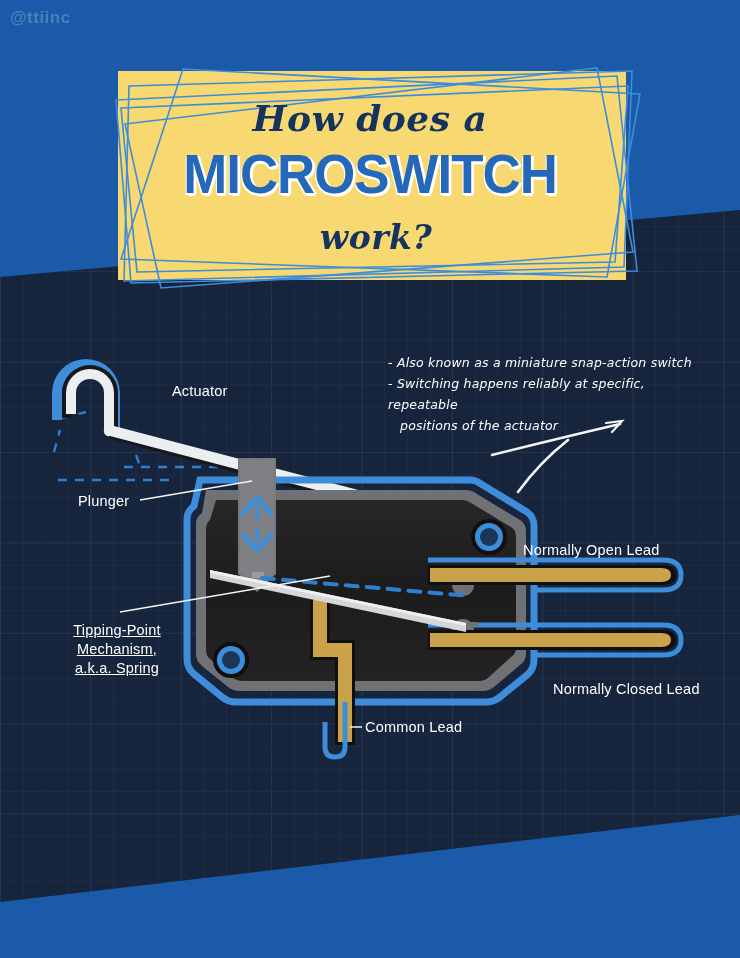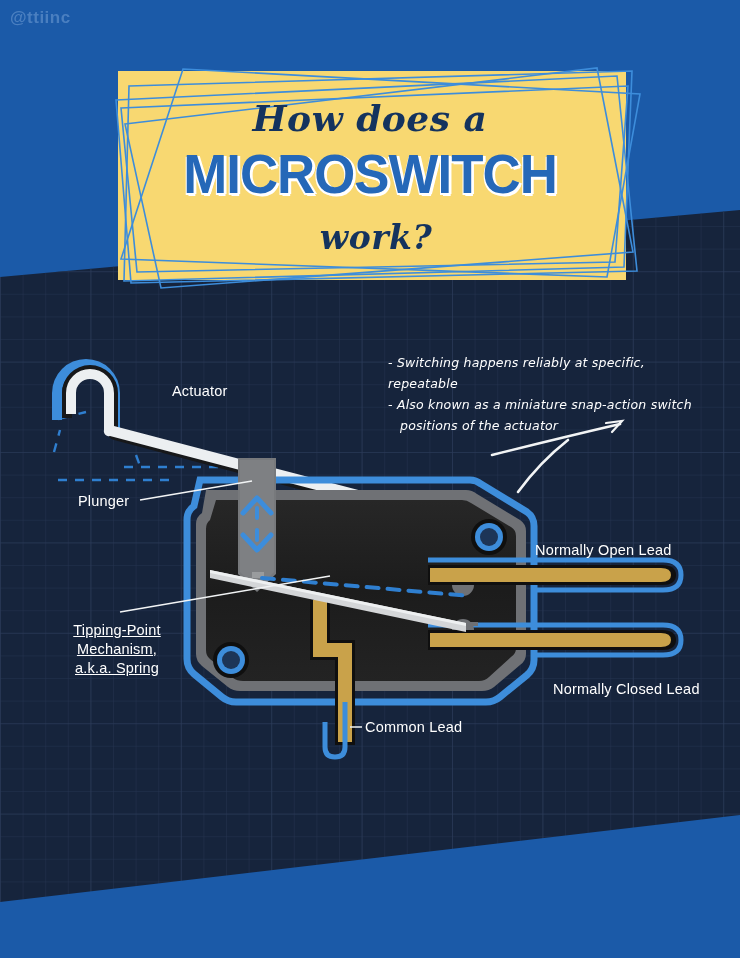--- a/index.html
+++ b/index.html
@@ -50,21 +50,21 @@
   }
   .notes .note-line{display:block;white-space:pre-wrap;}
   .notes .note-line.indent{text-indent:12px;}
 
   
   .lbl{position:absolute;color:#ffffff;font-size:14.5px;letter-spacing:.2px;}
 
   #lbl-actuator{left:172px;top:383px;}
   #lbl-plunger {left:78px; top:493px;}
   #lbl-tipping {left:42px; top:621px;width:150px;text-align:center;line-height:19px;text-decoration:underline;}
-  #lbl-no      {left:535px;top:542px;}
+  #lbl-no      {left:523px;top:542px;}
   #lbl-nc      {left:553px;top:661px;margin-top:20px;}
   #lbl-common  {left:365px;top:719px;}
 </style>
 </head>
 <body>
 
 <div id="stage">
 
   <svg class="layer" viewBox="0 0 740 958">
     <defs>
@@ -213,22 +213,22 @@
     </g>
 
     <g fill="none" stroke="#f2f4f5">
       <path d="M492 455 Q560 438 620 424" stroke-width="2.6" stroke-linecap="round"></path>
       <path d="M518 492 Q540 462 568 440" stroke-width="2.6" stroke-linecap="round"></path>
       <path d="M606 423 L622 421 L612 432" stroke-width="2.2" stroke-linecap="round"></path>
     </g>
   </svg>
 
   <div class="txt notes">
+    <span class="note-line">- Also known as a miniature snap-action switch</span>
     <span class="note-line">- Switching happens reliably at specific, repeatable</span>
-    <span class="note-line">- Also known as a miniature snap-action switch</span>
     <span class="note-line indent">positions of the actuator</span>
   </div>
 
   <div class="lbl" id="lbl-actuator">Actuator</div>
 
   <div class="lbl" id="lbl-plunger">Plunger</div>
 
   <div class="lbl" id="lbl-tipping" style="white-space:pre-line;">Tipping-Point
 Mechanism,
 a.k.a. Spring</div>

